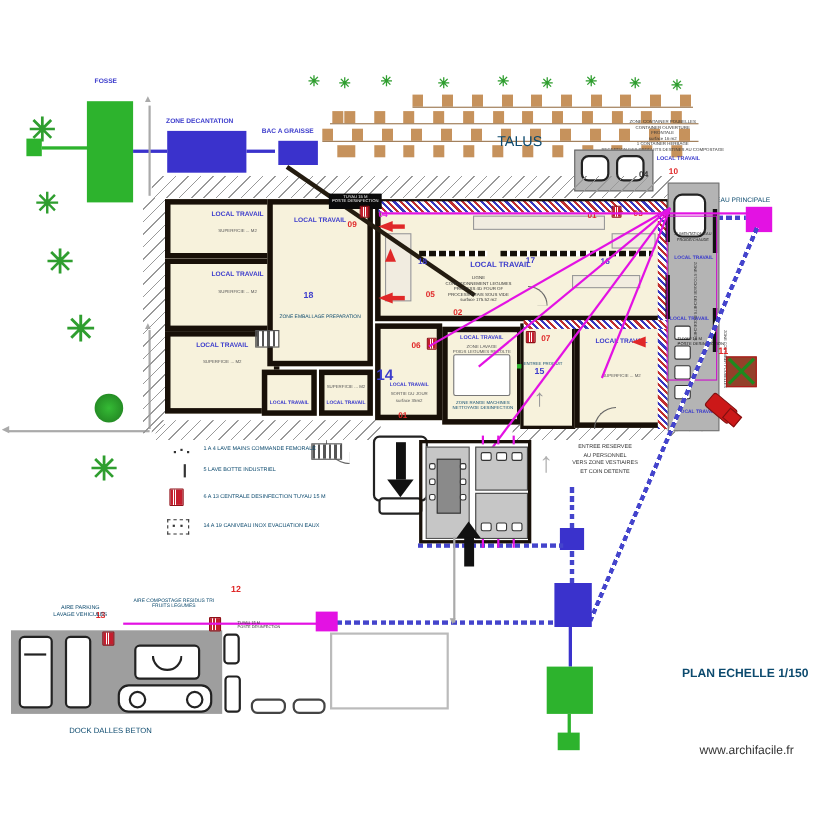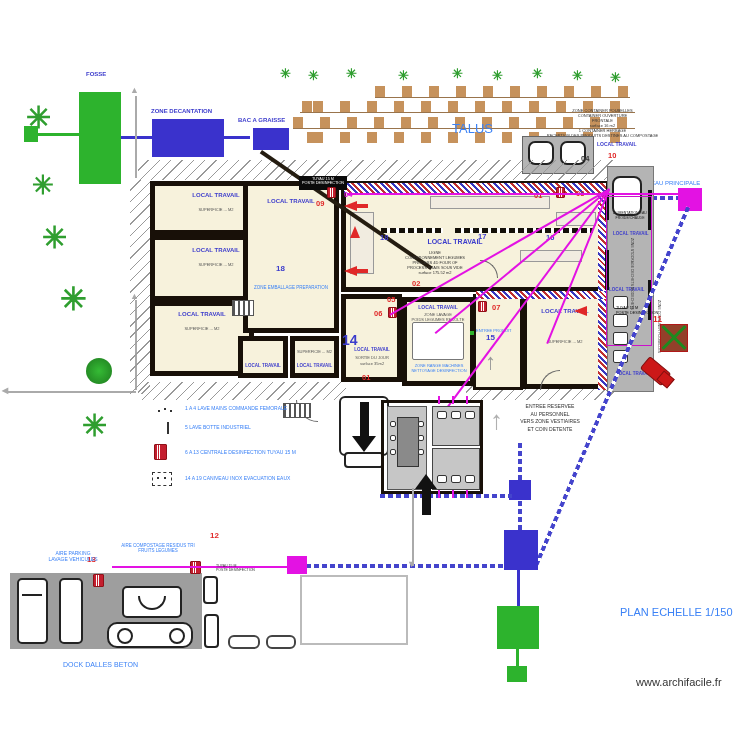--- a/index.html
+++ b/index.html
@@ -1,20 +1,20 @@
 <!DOCTYPE html>
 <html><head>
 <meta charset="utf-8">
 <style>
   html,body{margin:0;padding:0;background:#fff;}
   #plan{position:relative;width:750px;height:750px;background:#fff;overflow:hidden;
         font-family:"Liberation Sans",sans-serif;color:#222;}
   .abs{position:absolute;}
   .lbl{position:absolute;font-weight:bold;color:#3c3ccc;white-space:nowrap;line-height:1.1;}
-  .blk{color:#3b82f6;}
+  .blk{color:#0c4a6e;}
   .gry{color:#555;font-weight:normal;}
   .red{color:#e02828;}
   .mag{color:#e312e3;}
   .ctr{text-align:center;}
   .room{position:absolute;background:#f7f2dc;border:5px solid #181008;box-sizing:border-box;}
   .thin{border-width:3px;}
   .hatch{position:absolute;background:repeating-linear-gradient(135deg,rgba(0,0,0,0) 0 7px,#999 7px 8px);}
   .check{position:absolute;background:repeating-linear-gradient(45deg,#3838c0 0 2px,#fff 2px 4px,#c03030 4px 6px,#fff 6px 8px);}
   .hline,.vline{position:absolute;}
   .bdash{position:absolute;height:4px;background:repeating-linear-gradient(90deg,#4444cc 0 5px,#fff 5px 8px);}
@@ -182,21 +182,21 @@
   <div class="ric" style="left:327px;top:187px;"></div>
   <div class="num red" style="left:316px;top:199px;">09</div>
   <div class="num mag" style="left:344px;top:190px;">04</div>
   <div class="ric" style="left:388px;top:307px;"></div>
   <div class="num red" style="left:374px;top:309px;">06</div>
   <div class="ric" style="left:478px;top:301px;"></div>
   <div class="num red" style="left:492px;top:303px;">07</div>
   <div class="ric" style="left:556px;top:187px;"></div>
   <div class="num red" style="left:534px;top:191px;">01</div>
   <div class="num red" style="left:576px;top:189px;">03</div>
-  <div class="num red" style="left:387px;top:263px;margin-top:32px;">05</div>
+  <div class="num red" style="left:387px;top:263px;">05</div>
   <div class="num red" style="left:412px;top:279px;">02</div>
   <div class="num red" style="left:362px;top:373px;">01</div>
 
   <div class="abs" style="left:344px;top:201px;width:0;height:0;border-top:5px solid transparent;border-bottom:5px solid transparent;border-right:13px solid #e02828;"></div>
   <div class="hline" style="left:356px;top:204px;width:12px;height:4px;background:#e02828;"></div>
   <div class="abs" style="left:344px;top:266px;width:0;height:0;border-top:5px solid transparent;border-bottom:5px solid transparent;border-right:13px solid #e02828;"></div>
   <div class="hline" style="left:356px;top:269px;width:12px;height:4px;background:#e02828;"></div>
   <div class="abs" style="left:350px;top:226px;width:0;height:0;border-left:5px solid transparent;border-right:5px solid transparent;border-bottom:12px solid #e02828;"></div>
   <div class="abs" style="left:574px;top:306px;width:0;height:0;border-top:5px solid transparent;border-bottom:5px solid transparent;border-right:13px solid #e02828;"></div>
 
@@ -351,16 +351,16 @@
   <div class="ric" style="left:93px;top:574px;width:11px;height:13px;"></div>
   <div class="ric" style="left:190px;top:561px;width:11px;height:13px;"></div>
   <div class="magline" style="left:112px;top:566px;width:176px;height:2px;"></div>
   <div class="abs" style="left:287px;top:556px;width:20px;height:18px;background:#e312e3;"></div>
   <div class="abs" style="left:216px;top:564px;width:60px;font-size:3.5px;color:#333;line-height:1.2;">
     <div>TUYAU 15 M</div>
     <div>POSTE DESINFECTION</div>
   </div>
 
   <div class="lbl blk t7" style="left:63px;top:661px;font-weight:normal;">DOCK DALLES BETON</div>
-  <div class="lbl blk" style="left:620px;top:606px;font-size:11px;font-weight:normal;">PLAN ECHELLE 1/150</div>
+  <div class="lbl blk" style="left:620px;top:606px;font-size:11px;font-weight:bold;">PLAN ECHELLE 1/150</div>
   <div class="lbl" style="left:636px;top:676px;font-size:11px;font-weight:normal;color:#333;">www.archifacile.fr</div>
 
 </div>
 
 </body></html>

